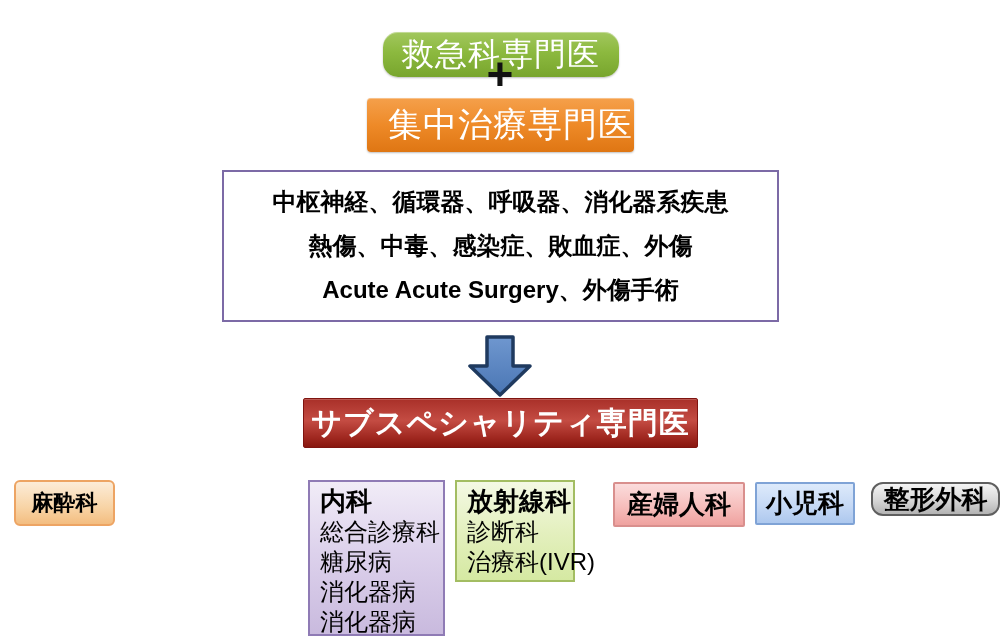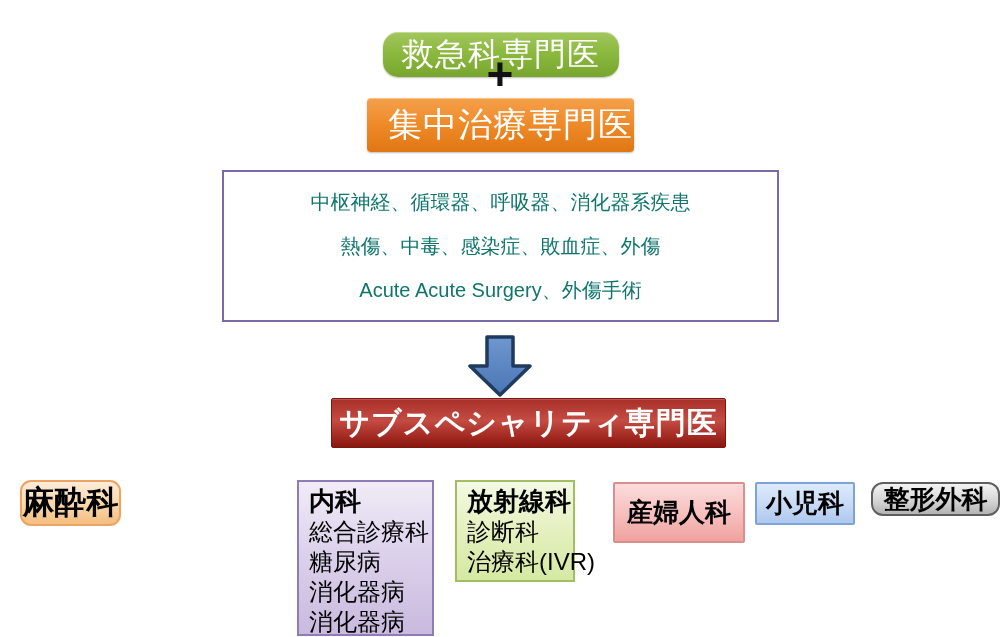--- a/index.html
+++ b/index.html
@@ -24,61 +24,61 @@
     box-shadow:inset 0 1px 0 rgba(255,255,255,.35),0 1px 2px rgba(0,0,0,.25);
     color:#fff;font-size:34px;letter-spacing:1px;padding-left:20px;
   }
 
   
   .scope{
     left:222px;top:170px;width:557px;height:152px;background:#fff;
     border:2px solid #7c6aa6;display:flex;flex-direction:column;
     justify-content:space-around;padding:8px 6px;
   }
-  .scope-line{text-align:center;font-size:20px;font-weight:normal;color:#0f766e;white-space:nowrap;}
+  .scope-line{text-align:center;font-size:24px;font-weight:bold;color:#000000;white-space:nowrap;}
 
   
   .arrow{left:462px;top:334px;width:76px;height:64px;}
 
   
   .box-red{
     left:303px;top:398px;width:395px;height:50px;border-radius:2px;
     background:linear-gradient(180deg,#a93029 0%,#c44c43 45%,#a02820 80%,#88170f 100%);
     border:1px solid #7f1410;
     box-shadow:inset 0 1px 0 rgba(255,255,255,.2);
-    color:#fff;font-size:30px;font-weight:bold;letter-spacing:1px;margin-left:28px;
+    color:#fff;font-size:30px;font-weight:bold;letter-spacing:1px;
   }
 
   
   .dept{padding:4px 10px;}
   .dept-title{font-size:26px;font-weight:bold;line-height:31px;white-space:nowrap;}
   .dept-item{font-size:24px;line-height:30px;white-space:nowrap;}
 
   .dept-anesthesiology{
-    left:20px;top:480px;width:101px;height:46px;border-radius:11px;
+    left:14px;top:480px;width:101px;height:46px;border-radius:6px;
     background:linear-gradient(180deg,#fcecd8 0%,#f8d4a6 60%,#f3bd80 100%);
-    border:2px solid #eda463;font-size:32px;font-weight:bold;
+    border:2px solid #eda463;font-size:22px;font-weight:bold;
   }
   .dept-surgery{
     left:118px;top:480px;width:165px;height:155px;
     background:linear-gradient(180deg,#eefafd 0%,#d4f0f7 45%,#bde7f2 100%);
     border:2px solid #74bcd6;
   }
   .dept-internal{
-    left:297px;top:480px;width:137px;height:156px;
+    left:308px;top:480px;width:137px;height:156px;
     background:linear-gradient(180deg,#f1ecf7 0%,#ddd2ec 45%,#c9bade 100%);
     border:2px solid #8f7bb5;
   }
   .dept-radiology{
     left:455px;top:480px;width:120px;height:102px;
     background:linear-gradient(180deg,#f4f9e4 0%,#e4f0bf 50%,#d5e9a2 100%);
     border:2px solid #a3bd62;
   }
   .dept-obgyn{
-    left:613px;top:482px;width:132px;height:61px;border-radius:2px;
+    left:613px;top:482px;width:132px;height:45px;border-radius:2px;
     background:linear-gradient(180deg,#fbdcdc 0%,#f6bebc 55%,#efa29f 100%);
     border:2px solid #d98f8d;font-size:26px;font-weight:bold;
   }
   .dept-pediatrics{
     left:755px;top:482px;width:100px;height:43px;border-radius:2px;
     background:linear-gradient(180deg,#ddeafb 0%,#c6d9f5 55%,#adc8ee 100%);
     border:2px solid #7fa3d6;font-size:26px;font-weight:bold;
   }
   .dept-orthopedics{
     left:871px;top:482px;width:129px;height:34px;border-radius:12px;

